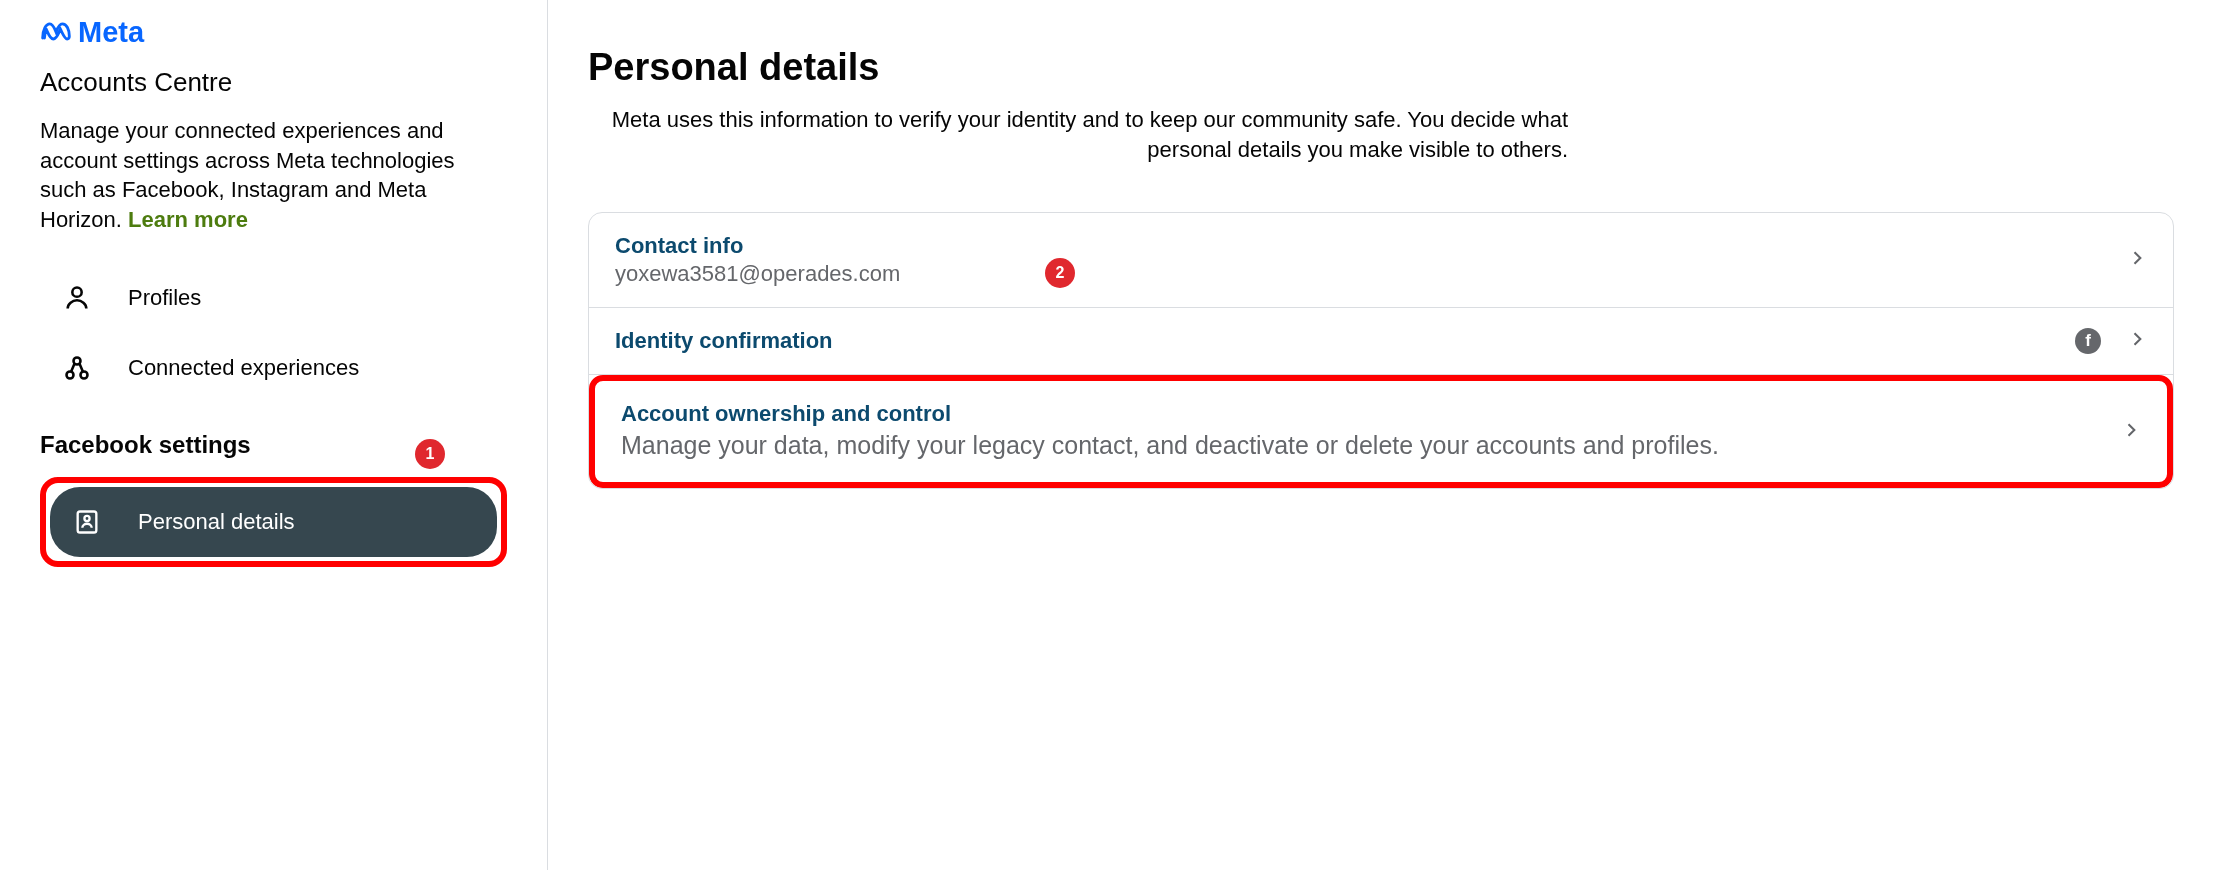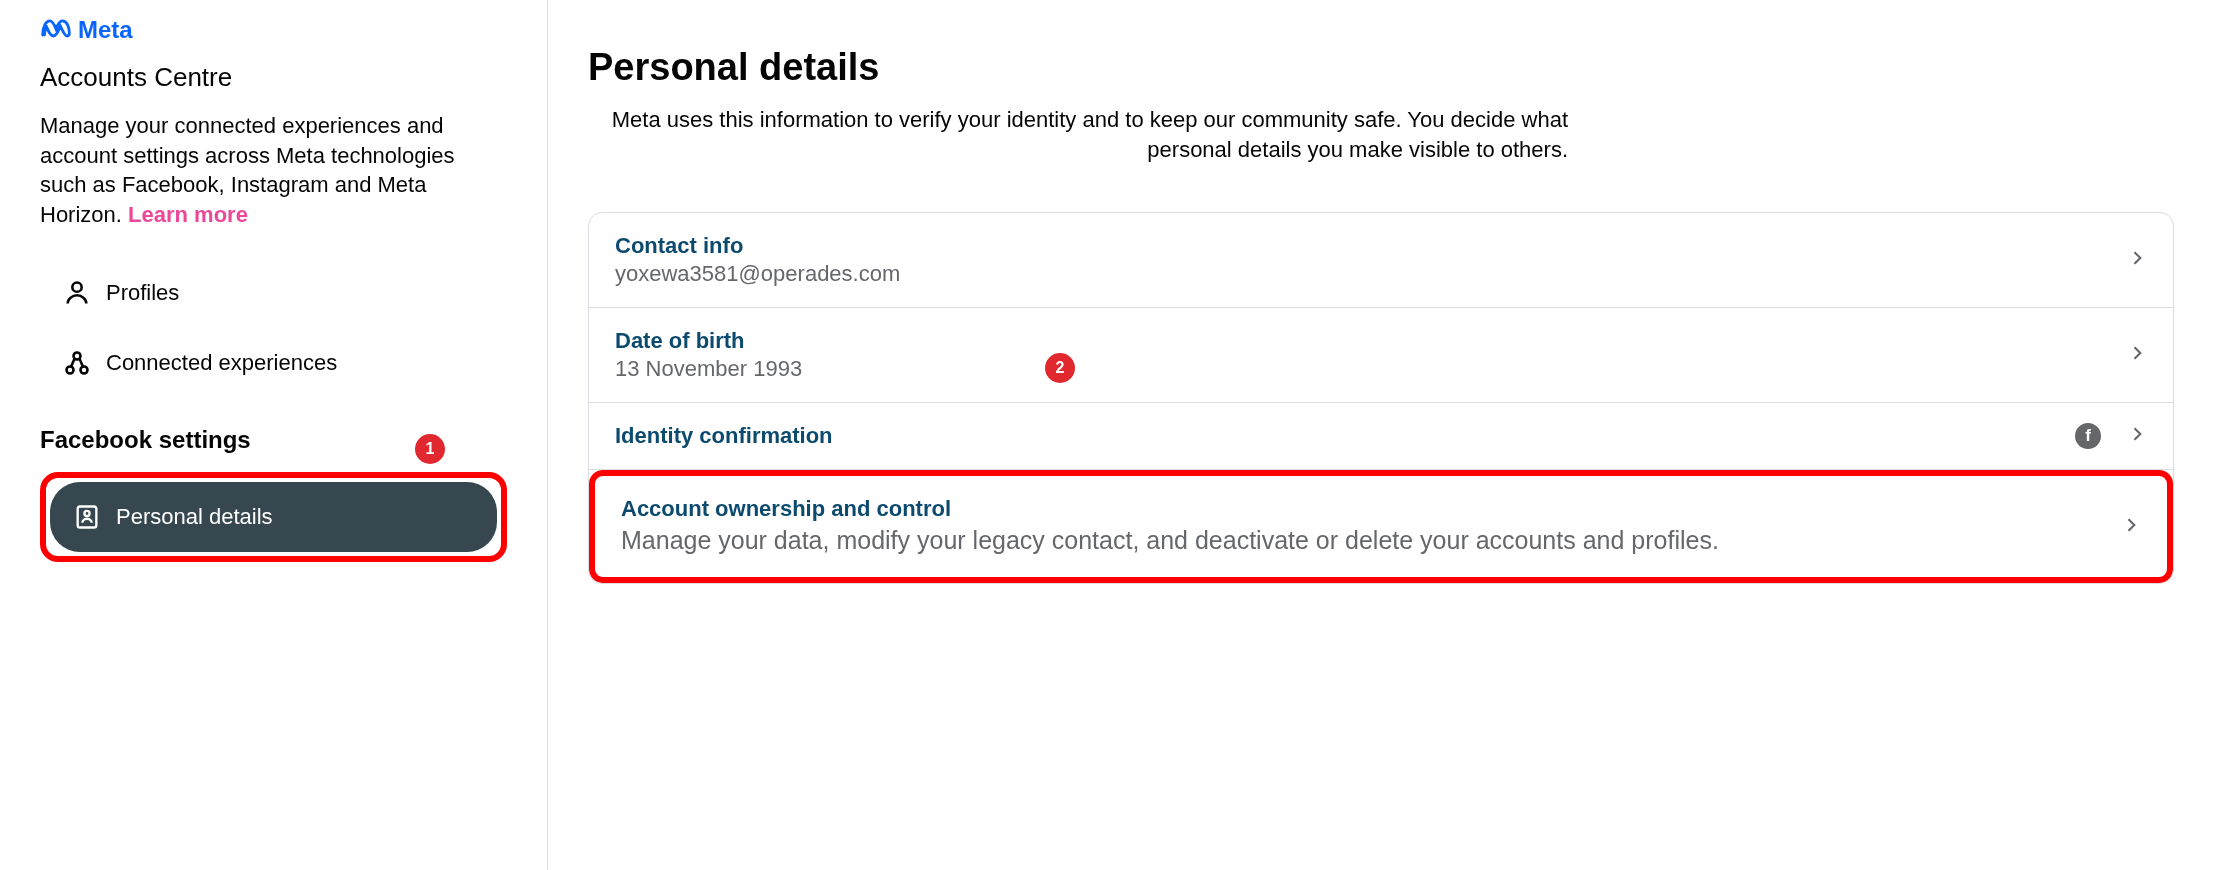--- a/index.html
+++ b/index.html
@@ -25,43 +25,43 @@
       align-items: center;
       gap: 6px;
       margin-bottom: 18px;
     }
     .meta-brand svg {
       width: 32px;
       height: 22px;
     }
     .meta-brand-text {
       font-weight: 700;
-      font-size: 24px;
+      font-size: 29px;
       color: #0866ff;
     }
     .sidebar-title {
       font-size: 26px;
       font-weight: 400;
       margin-bottom: 18px;
     }
     .sidebar-desc {
       font-size: 22px;
       line-height: 1.35;
       color: #050505;
       margin-bottom: 28px;
     }
     .sidebar-desc a {
-      color: #ec4899;
+      color: #4d7c0f;
       font-weight: 600;
       text-decoration: none;
     }
     .sidebar-item {
       display: flex;
       align-items: center;
-      gap: 14px;
+      gap: 36px;
       padding: 20px 22px;
       border-radius: 30px;
       font-size: 22px;
       font-weight: 500;
       cursor: pointer;
     }
     .sidebar-item.active {
       background: #36474f;
       color: #fff;
     }
@@ -252,31 +252,20 @@
         <div class="settings-row-title">Contact info</div>
         <div class="settings-row-sub">yoxewa3581@operades.com</div>
       </div>
       <span class="chevron">
         <svg width="20" height="20" viewBox="0 0 24 24" fill="none" stroke="currentColor" stroke-width="2.5">
             <path d="M9 5l7 7-7 7"></path>
           </svg>
       </span>
     </div>
 
-    <div class="settings-row">
-      <div class="settings-row-content">
-        <div class="settings-row-title">Date of birth</div>
-        <div class="settings-row-sub">13 November 1993</div>
-      </div>
-      <span class="chevron">
-        <svg width="20" height="20" viewBox="0 0 24 24" fill="none" stroke="currentColor" stroke-width="2.5">
-            <path d="M9 5l7 7-7 7"></path>
-          </svg>
-      </span>
-    </div>
 
     <div class="settings-row" style="position:relative;">
       <div class="settings-row-content">
         <div class="settings-row-title">Identity confirmation</div>
       </div>
       <div class="row-icons">
         <span class="fb-circle">f</span>
         <span class="chevron">
           <svg width="20" height="20" viewBox="0 0 24 24" fill="none" stroke="currentColor" stroke-width="2.5">
               <path d="M9 5l7 7-7 7"></path>

